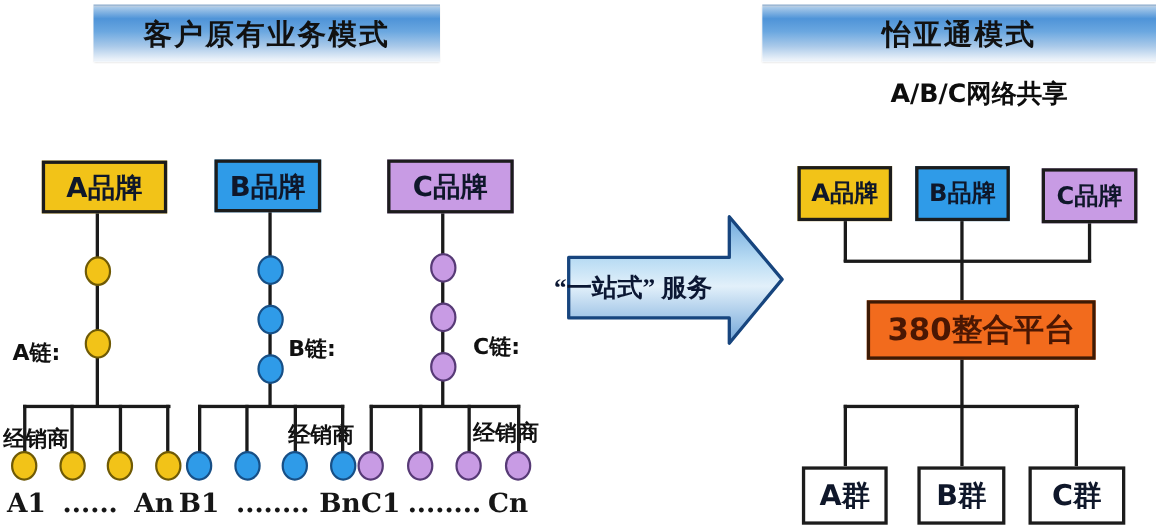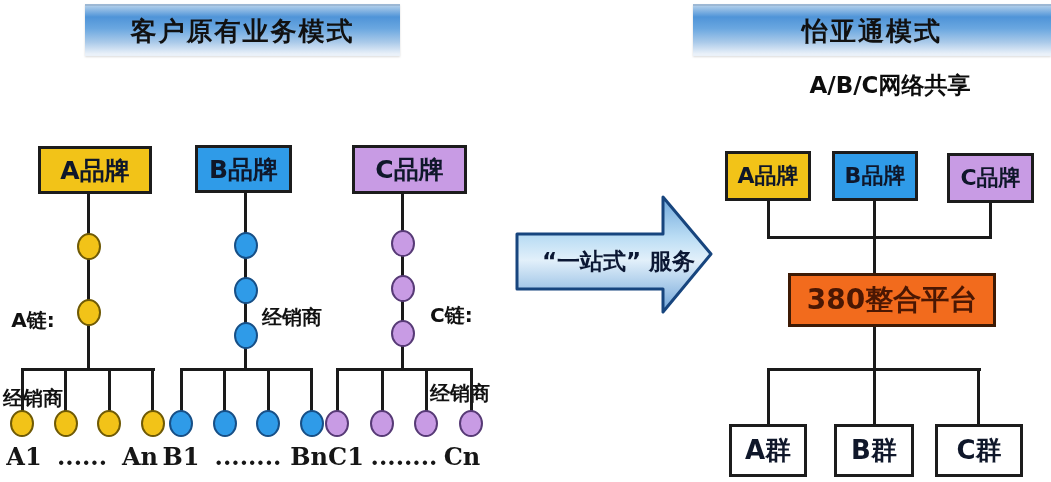--- a/index.html
+++ b/index.html
@@ -54,20 +54,21 @@
       <div class="node"></div>
       <div class="node"></div>
       <div class="node"></div>
     </div>
 
   <div class="chainlabel" style="left:2px;top:255px;width:62px;text-align:center;">
     <div>A链:</div>
     <div>经销商</div>
   </div>
   <div class="chainlabel" style="left:262px;top:252px;width:82px;">
+    <div>B链:</div>
     <div>经销商</div>
   </div>
   <div class="chainlabel" style="left:430px;top:250px;width:70px;">
     <div>C链:</div>
     <div>经销商</div>
   </div>
 
   <div class="lh" style="left:21px;top:368px;width:134px;"></div>
   <div class="lh" style="left:180px;top:368px;width:133px;"></div>
   <div class="lh" style="left:336px;top:368px;width:137px;"></div>
@@ -118,21 +119,21 @@
     <defs>
       <linearGradient id="ag" x1="0" y1="0" x2="0" y2="1">
         <stop offset="0%" stop-color="#6FA8DC"></stop>
         <stop offset="35%" stop-color="#BBDDF4"></stop>
         <stop offset="55%" stop-color="#E2F0FA"></stop>
         <stop offset="100%" stop-color="#6FA4D8"></stop>
       </linearGradient>
     </defs>
     <polygon points="12,42 158,42 158,5 206,62 158,120 158,97 12,97" fill="url(#ag)" stroke="#17457E" stroke-width="3" stroke-linejoin="round"></polygon>
   </svg>
-  <div class="arrowtext" style="left:541px;top:246px;width:155px;">“一站式” 服务</div>
+  <div class="arrowtext" style="left:498px;top:246px;width:155px;font-family:Liberation Serif, serif;">“一站式” 服务</div>
 
   <div class="hdr" style="left:693px;top:4px;width:358px;height:50px;">怡亚通模式</div>
   <div class="subtitle" style="left:790px;top:70px;width:200px;">A/B/C网络共享</div>
 
   <div class="box" style="left:725px;top:151px;width:86px;height:50px;background:#F2C318;font-size:22px;">A品牌</div>
   <div class="box" style="left:832px;top:151px;width:86px;height:50px;background:#2F9BE8;font-size:22px;">B品牌</div>
   <div class="box" style="left:947px;top:153px;width:87px;height:50px;background:#C89BE4;font-size:22px;">C品牌</div>
 
   <div class="lv" style="left:767px;top:201px;height:37px;"></div>
   <div class="lv" style="left:989px;top:203px;height:35px;"></div>

